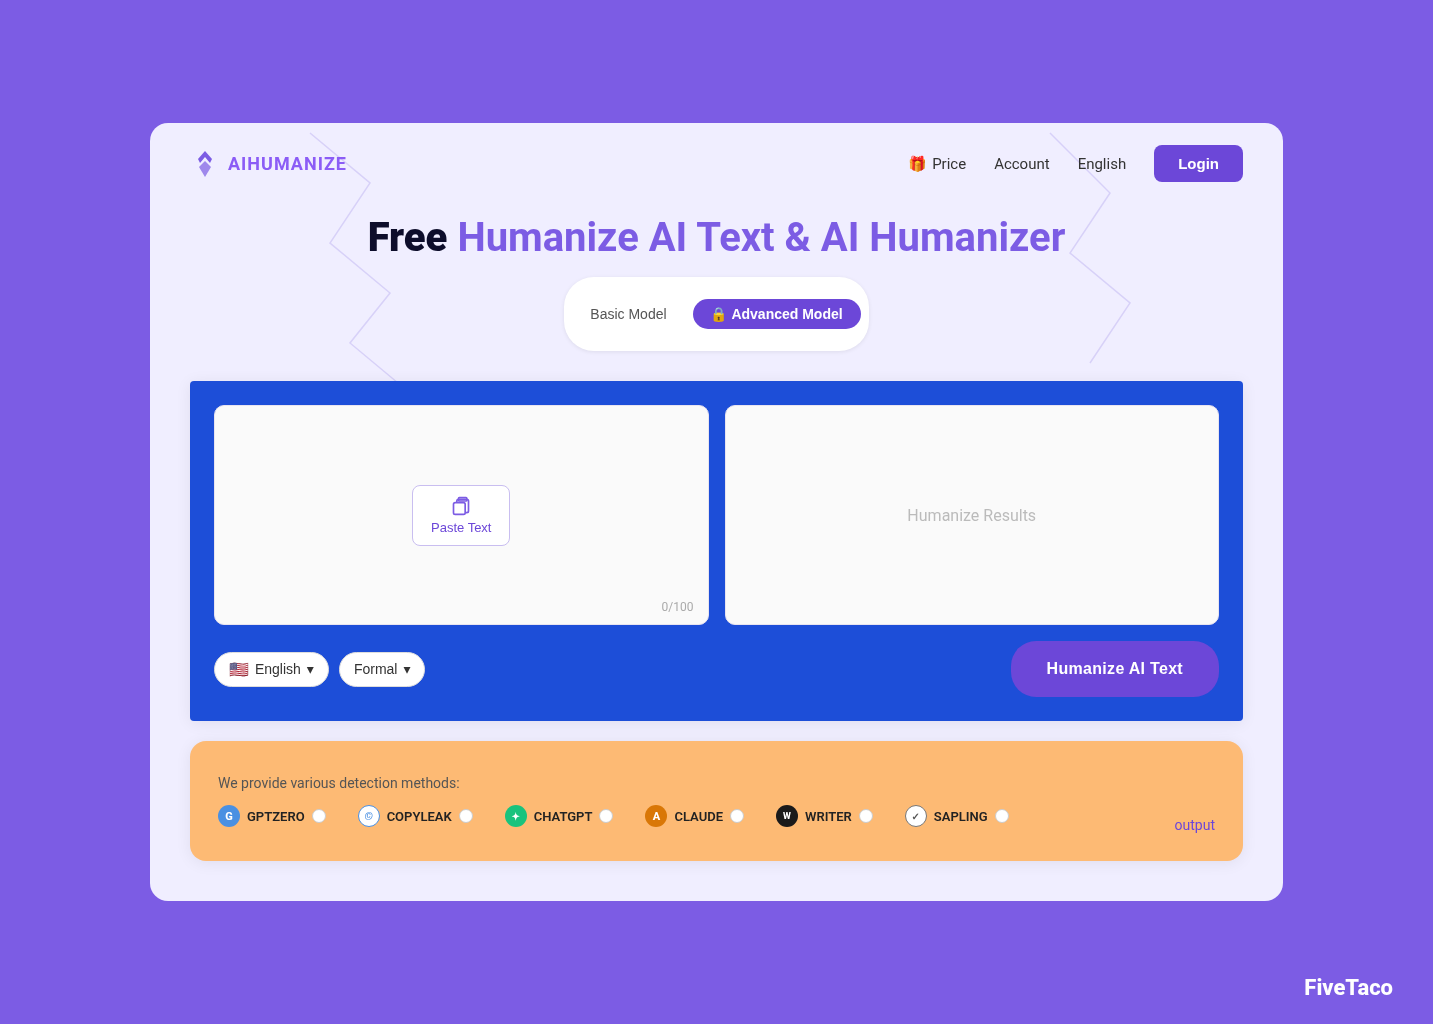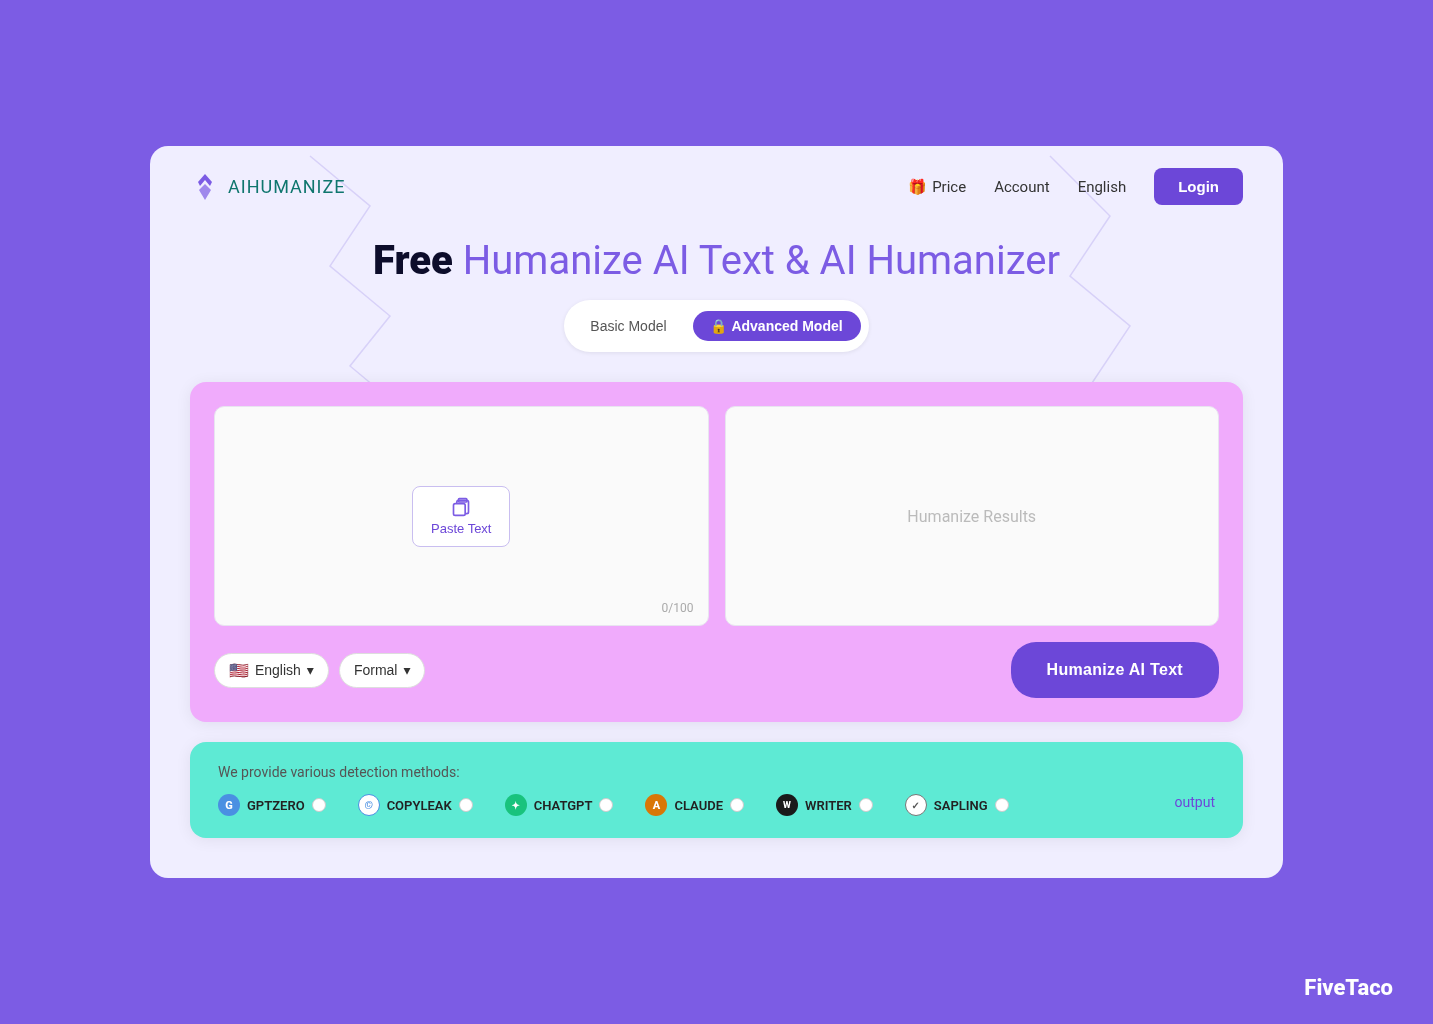--- a/index.html
+++ b/index.html
@@ -26,23 +26,23 @@
       align-items: center;
       justify-content: space-between;
       padding: 22px 40px;
       position: relative;
       z-index: 2;
     }
     .logo {
       display: flex;
       align-items: center;
       gap: 8px;
-      font-weight: 400;
+      font-weight: 700;
       font-size: 18px;
-      color: #0f766e;
+      color: #8b5cf6;
       letter-spacing: 1px;
     }
     .logo-icon {
       width: 30px;
       height: 30px;
     }
     .nav-right {
       display: flex;
       align-items: center;
       gap: 28px;
@@ -78,57 +78,57 @@
       z-index: 2;
     }
     .hero h1 {
       font-size: 40px;
       font-weight: 900;
       margin-bottom: 16px;
       color: #0d0d2b;
     }
     .hero h1 .accent {
       color: #7c5ce4;
-      font-weight: 400;
+      font-weight: 700;
     }
     .hero-desc {
       font-size: 15px;
       color: #444;
       max-width: 680px;
       margin: 0 auto 22px;
       line-height: 1.6;
     }
     .model-tabs {
       display: inline-flex;
       gap: 8px;
       background: white;
       border-radius: 30px;
-      padding: 11px 8px;
+      padding: 22px 8px;
       box-shadow: 0 1px 4px rgba(0,0,0,0.08);
     }
     .model-tab {
       padding: 7px 18px;
       border-radius: 20px;
       font-size: 14px;
       cursor: pointer;
       border: none;
       background: transparent;
       color: #555;
       font-weight: 500;
     }
     .model-tab.active {
       background: #6c47d8;
       color: white;
       font-weight: 600;
     }
     
     .main-card {
       margin: 0 40px;
-      background: #f0abfc;
-      border-radius: 16px;
+      background: #1d4ed8;
+      border-radius: 4px;
       padding: 24px;
       box-shadow: 0 2px 16px rgba(0,0,0,0.07);
       position: relative;
       z-index: 2;
     }
     .editor-row {
       display: flex;
       gap: 16px;
       margin-bottom: 16px;
     }
@@ -220,23 +220,23 @@
       border-radius: 25px;
       padding: 19px 36px;
       font-size: 16px;
       font-weight: 700;
       cursor: pointer;
       letter-spacing: 0.3px;
     }
     
     .detection-section {
       margin: 20px 40px 0;
-      background: #5eead4;
+      background: #fdba74;
       border-radius: 16px;
-      padding: 22px 28px;
+      padding: 34px 28px;
       box-shadow: 0 2px 16px rgba(0,0,0,0.07);
       position: relative;
       z-index: 2;
     }
     .detection-title {
       font-size: 14px;
       color: #555;
       margin-bottom: 14px;
     }
     .detectors-row {

